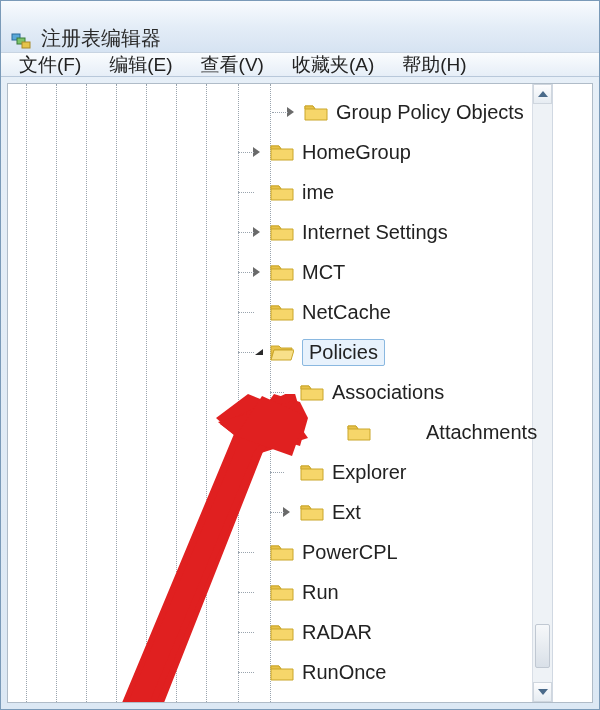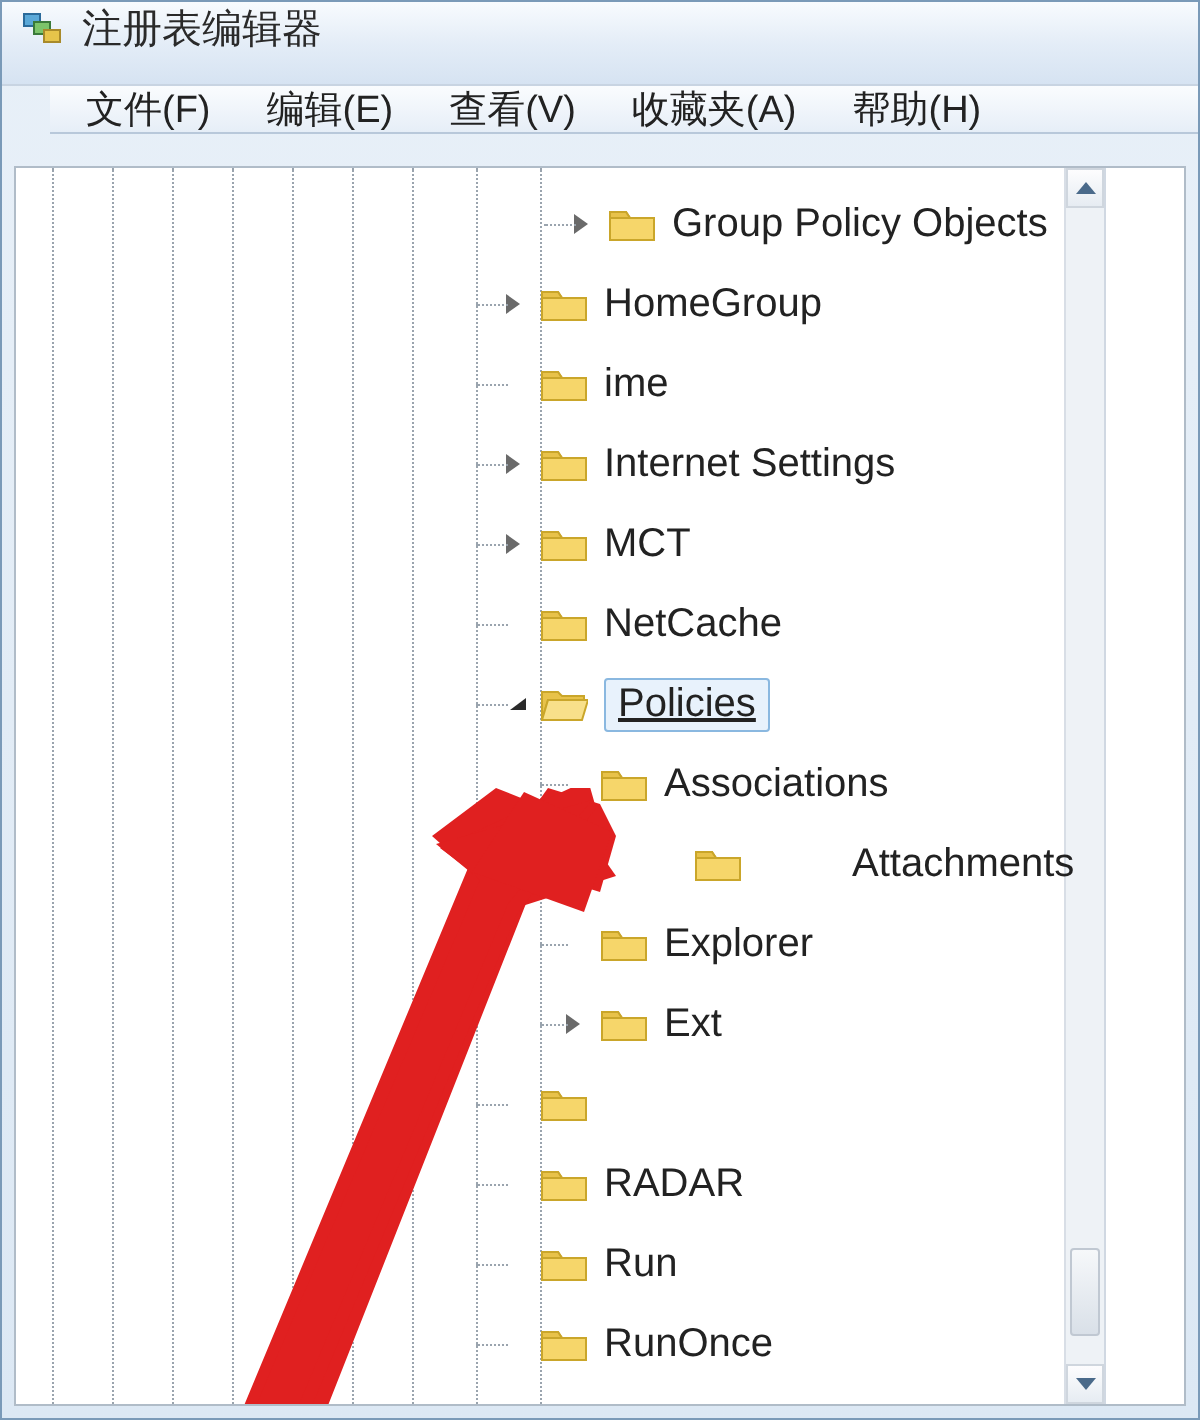--- a/index.html
+++ b/index.html
@@ -6,36 +6,35 @@
   body { width: 600px; height: 710px; background: #f0f0f0; overflow: hidden; position: relative; }
 
   .window {
     width: 600px; height: 710px;
     background: linear-gradient(to bottom, #e8f0f8 0%, #dce8f4 100%);
     border: 1px solid #7a9ab8;
     position: relative;
   }
 
   .titlebar {
-    height: 42px;
+    height: 52px;
     background: linear-gradient(to bottom, #f8fbfe 0%, #e4edf7 50%, #d6e3f2 100%);
-    display: flex; align-items: flex-start;
+    display: flex; align-items: flex-end;
     padding: 0 8px;
     border-bottom: 1px solid #c8d4e2;
   }
   .titlebar .app-icon { width: 24px; height: 24px; margin-right: 8px; }
   .titlebar .title { font-size: 20px; color: #2a2a2a; }
 
   .menubar {
     height: 24px;
     background: linear-gradient(to bottom, #fafcfe 0%, #e6eef7 100%);
     border-bottom: 1px solid #b8c8da;
     display: flex; align-items: center;
     padding: 0 4px;
-    margin-left: 24px;
   }
   .menubar .menu-item {
     padding: 4px 14px;
     font-size: 19px;
     color: #222;
     cursor: default;
   }
 
   .client {
     position: absolute;
@@ -259,21 +258,21 @@
             <div class="hconn" style="left: 230px; width: 16px; top: 20px;"></div>
             <span class="toggle none"></span>
             <span class="folder">
   <svg viewBox="0 0 24 20">
     <path d="M1 4 L9 4 L11 7 L23 7 L23 18 L1 18 Z" fill="#f6d66a" stroke="#caa62a"></path>
     <path d="M1 4 L9 4 L11 7 L1 7 Z" fill="#e8c24a" stroke="#caa62a"></path>
   </svg>
 </span>
             <span class="label">NetCache</span>
           </div>
-          <div class="node" style="padding-left: 240px; text-decoration: underline;">
+          <div class="node" style="padding-left: 240px;">
             <div class="hconn" style="left: 230px; width: 16px; top: 20px;"></div>
             <span class="toggle">
               <span class="tri-open"></span>
             </span>
             <span class="folder">
   <svg viewBox="0 0 24 20">
     <path d="M1 4 L9 4 L11 6 L22 6 L22 8 L4 8 L1 18 Z" fill="#e8c24a" stroke="#caa62a"></path>
     <path d="M4 8 L24 8 L21 18 L1 18 Z" fill="#f8e08a" stroke="#caa62a"></path>
   </svg>
 </span>
@@ -327,42 +326,43 @@
           </div>
           <div class="node" style="padding-left: 240px;">
             <div class="hconn" style="left: 230px; width: 16px; top: 20px;"></div>
             <span class="toggle none"></span>
             <span class="folder">
   <svg viewBox="0 0 24 20">
     <path d="M1 4 L9 4 L11 7 L23 7 L23 18 L1 18 Z" fill="#f6d66a" stroke="#caa62a"></path>
     <path d="M1 4 L9 4 L11 7 L1 7 Z" fill="#e8c24a" stroke="#caa62a"></path>
   </svg>
 </span>
+            <span class="label">PowerCPL</span>
+          </div>
+          <div class="node" style="padding-left: 240px;">
+            <div class="hconn" style="left: 230px; width: 16px; top: 20px;"></div>
+            <span class="toggle none"></span>
+            <span class="folder">
+  <svg viewBox="0 0 24 20">
+    <path d="M1 4 L9 4 L11 7 L23 7 L23 18 L1 18 Z" fill="#f6d66a" stroke="#caa62a"></path>
+    <path d="M1 4 L9 4 L11 7 L1 7 Z" fill="#e8c24a" stroke="#caa62a"></path>
+  </svg>
+</span>
+            <span class="label">Run</span>
           </div>
           <div class="node" style="padding-left: 240px;">
             <div class="hconn" style="left: 230px; width: 16px; top: 20px;"></div>
             <span class="toggle none"></span>
             <span class="folder">
   <svg viewBox="0 0 24 20">
     <path d="M1 4 L9 4 L11 7 L23 7 L23 18 L1 18 Z" fill="#f6d66a" stroke="#caa62a"></path>
     <path d="M1 4 L9 4 L11 7 L1 7 Z" fill="#e8c24a" stroke="#caa62a"></path>
   </svg>
 </span>
             <span class="label">RADAR</span>
-          </div>
-          <div class="node" style="padding-left: 240px;">
-            <div class="hconn" style="left: 230px; width: 16px; top: 20px;"></div>
-            <span class="toggle none"></span>
-            <span class="folder">
-  <svg viewBox="0 0 24 20">
-    <path d="M1 4 L9 4 L11 7 L23 7 L23 18 L1 18 Z" fill="#f6d66a" stroke="#caa62a"></path>
-    <path d="M1 4 L9 4 L11 7 L1 7 Z" fill="#e8c24a" stroke="#caa62a"></path>
-  </svg>
-</span>
-            <span class="label">Run</span>
           </div>
           <div class="node" style="padding-left: 240px;">
             <div class="hconn" style="left: 230px; width: 16px; top: 20px;"></div>
             <span class="toggle none"></span>
             <span class="folder">
   <svg viewBox="0 0 24 20">
     <path d="M1 4 L9 4 L11 7 L23 7 L23 18 L1 18 Z" fill="#f6d66a" stroke="#caa62a"></path>
     <path d="M1 4 L9 4 L11 7 L1 7 Z" fill="#e8c24a" stroke="#caa62a"></path>
   </svg>
 </span>

